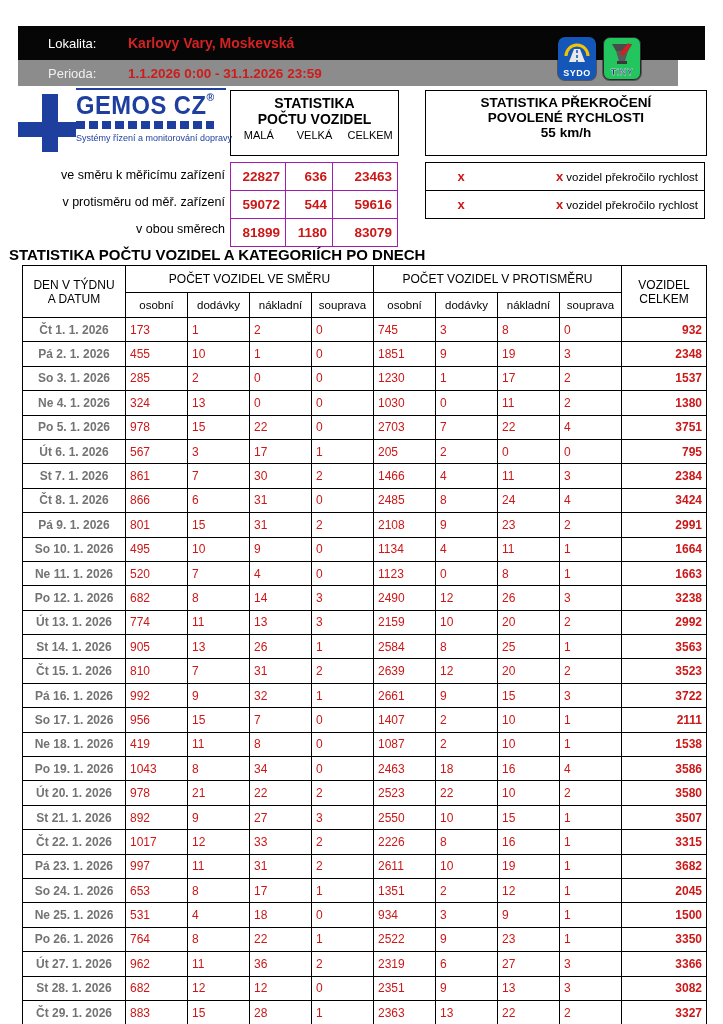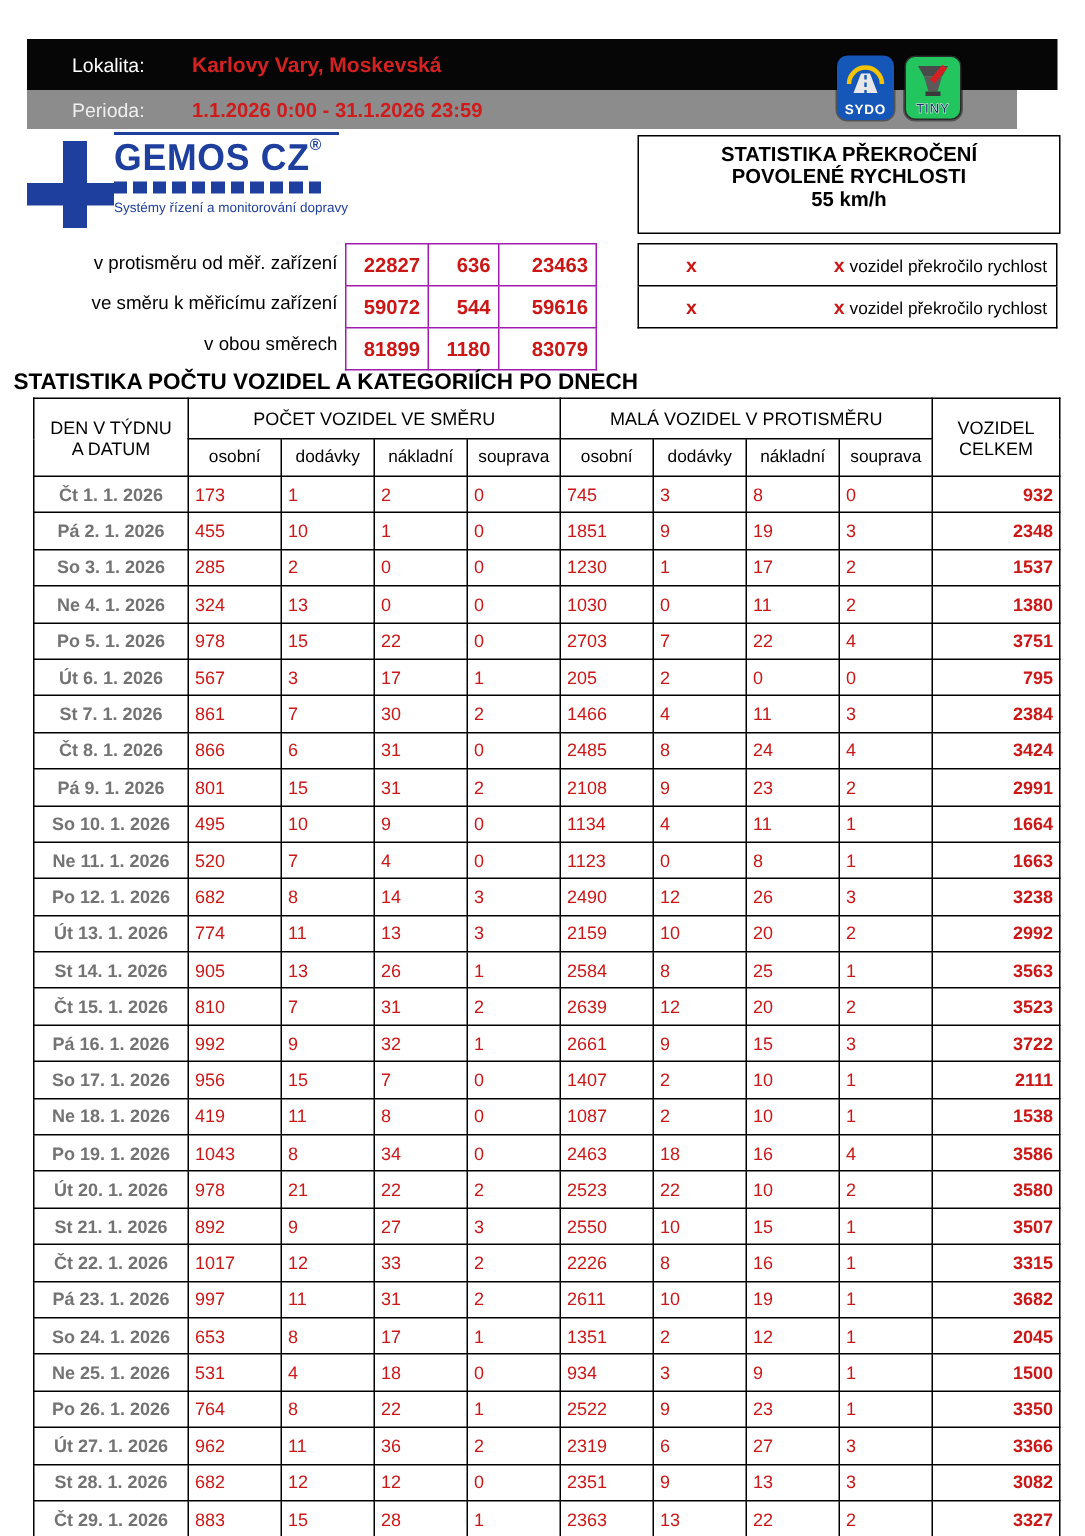--- a/index.html
+++ b/index.html
@@ -109,30 +109,39 @@
   <div class="logo">
     <div class="logo-cross-v"></div>
     <div class="logo-cross-h"></div>
     <div class="logo-text">
       <span class="logo-name"><span>GEMOS CZ</span><span class="logo-reg">®</span></span>
       <div class="logo-dashes"></div>
       <div class="logo-tagline">Systémy řízení a monitorování dopravy</div>
     </div>
   </div>
 
+  <div class="box-counts">
+    <div class="t1">STATISTIKA</div>
+    <div class="t2">POČTU VOZIDEL</div>
+    <div class="mvc-row">
+      <span>MALÁ</span>
+      <span>VELKÁ</span>
+      <span>CELKEM</span>
+    </div>
+  </div>
 
   <div class="box-speed">
     <div class="s1">STATISTIKA PŘEKROČENÍ</div>
     <div>POVOLENÉ RYCHLOSTI</div>
     <div>55 km/h</div>
   </div>
 
   <div class="sum-labels">
+    <div>ve směru k měřicímu zařízení</div>
     <div>v protisměru od měř. zařízení</div>
-    <div>ve směru k měřicímu zařízení</div>
     <div>v obou směrech</div>
   </div>
 
   <table class="sum-left">
     <colgroup>
         <col style="width:55px">
         <col style="width:47px">
         <col style="width:65px">
       </colgroup>
     <tbody>
@@ -179,21 +188,21 @@
         <col style="width:62px">
       <col style="width:85px">
     </colgroup>
     <thead>
       <tr>
         <th class="gh" rowspan="2">
           <div>DEN V TÝDNU</div>
           <div>A DATUM</div>
         </th>
         <th class="gh" colspan="4">POČET VOZIDEL VE SMĚRU</th>
-        <th class="gh" colspan="4">MALÁ VOZIDEL V PROTISMĚRU</th>
+        <th class="gh" colspan="4">POČET VOZIDEL V PROTISMĚRU</th>
         <th class="gh" rowspan="2">
           <div>VOZIDEL</div>
           <div>CELKEM</div>
         </th>
       </tr>
       <tr>
         <th class="sh">osobní</th>
         <th class="sh">dodávky</th>
         <th class="sh">nákladní</th>
         <th class="sh">souprava</th>

